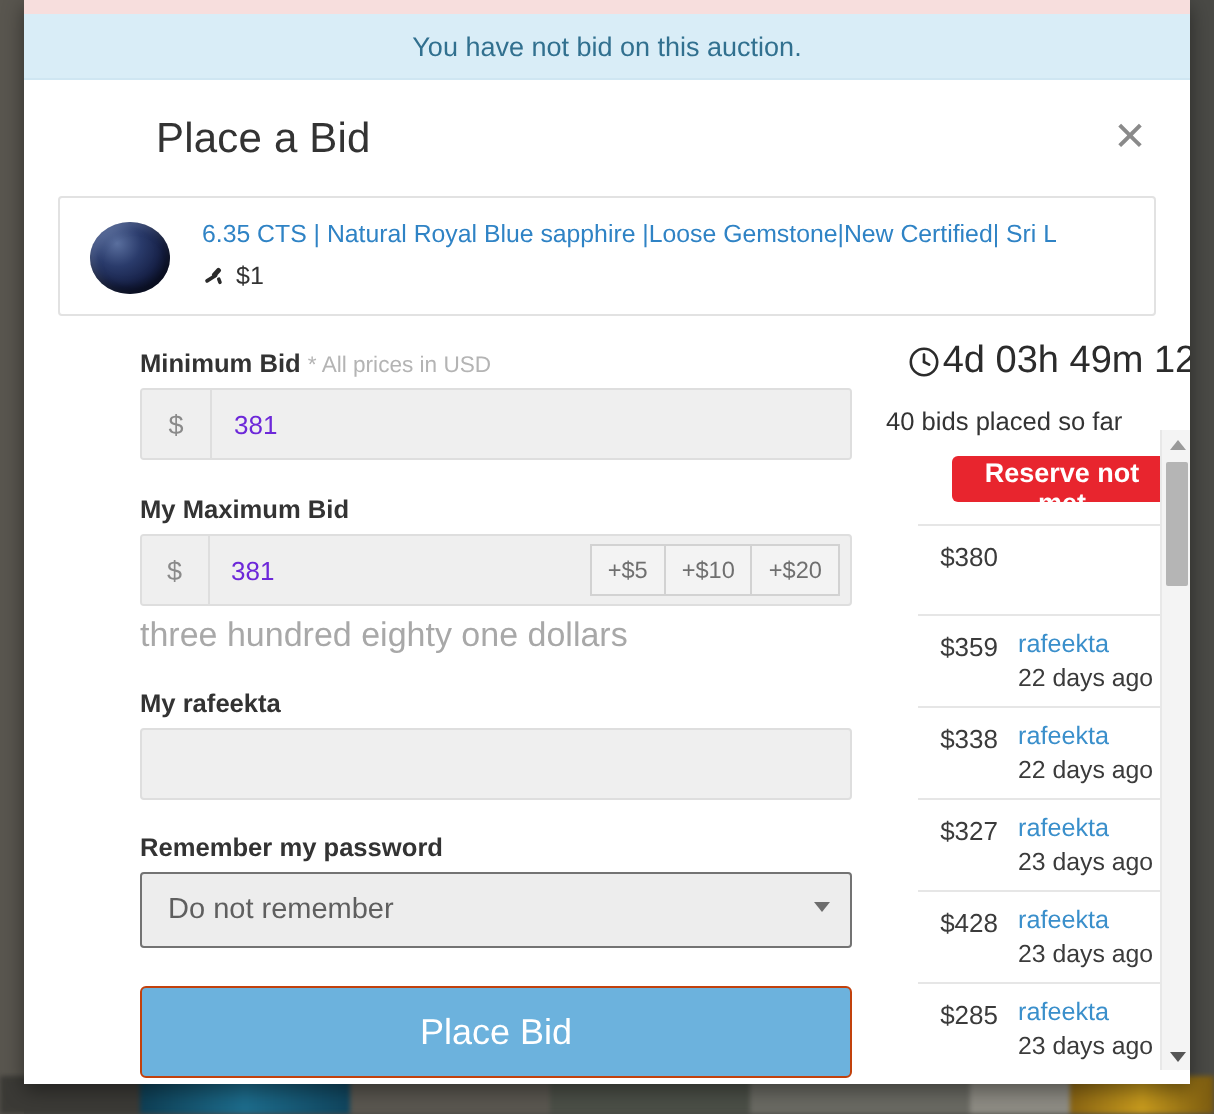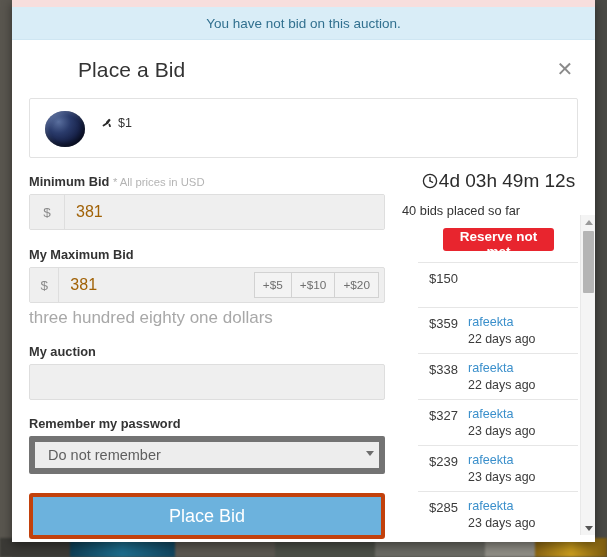--- a/index.html
+++ b/index.html
@@ -123,20 +123,21 @@
     margin-top: 6px;
     font-size: 12.5px;
     color: #333;
   }
   .gavel-icon { width: 13px; height: 13px; display:block; }
 
   
   .modal-body {
     display: flex;
     padding: 0;
+    margin-left: 41px;
   }
   .col-left {
     width: 390px;
     padding: 16px 17px 0 17px;
   }
   .col-right {
     width: 193px;
     padding: 10px 0 0 0;
     position: relative;
   }
@@ -168,22 +169,22 @@
     background: #efefef;
     border-right: 1px solid #dedede;
     color: #8a8a8a;
     font-size: 13.5px;
   }
   .bid-input {
     flex: 1 1 auto;
     border: none;
     background: #efefef;
     padding: 0 11px;
-    font-size: 16px;
-    color: #a16207;
+    font-size: 13px;
+    color: #6d28d9;
     font-family: "Liberation Sans", sans-serif;
     min-width: 0;
     outline: none;
   }
   .quick-group {
     display: flex;
     align-items: center;
     padding-right: 5px;
   }
   .quick-btn {
@@ -220,21 +221,21 @@
   .select-wrap {
     position: relative;
     width: 100%;
     height: 38px;
   }
   .remember-select {
     width: 100%;
     height: 38px;
     -webkit-appearance: none;
     appearance: none;
-    border: 6px solid #737373;
+    border: 1px solid #737373;
     background: #ededed;
     border-radius: 2px;
     padding: 0 26px 0 13px;
     font-size: 14.5px;
     color: #5f5f5f;
     font-family: "Liberation Sans", sans-serif;
     outline: none;
     cursor: pointer;
   }
   .select-caret {
@@ -245,21 +246,21 @@
     border-right: 4.5px solid transparent;
     border-top: 5.5px solid #6d6d6d;
     pointer-events: none;
   }
 
   .place-bid-btn {
     width: 100%;
     height: 46px;
     margin-top: 19px;
     background: #6cb2dd;
-    border: 4px solid #c2410c;
+    border: 1px solid #c2410c;
     border-radius: 3px;
     color: #ffffff;
     font-size: 18px;
     cursor: pointer;
     font-family: "Liberation Sans", sans-serif;
   }
 
   
   .timer-row {
     display: flex; align-items: center; justify-content: center;
@@ -391,20 +392,21 @@
   <div class="modal-header">
     <h2 class="modal-title">Place a Bid</h2>
     <button class="close-btn">✕</button>
   </div>
 
   <div class="product-card">
     <div class="gem-thumb">
       <div class="gem-oval"></div>
     </div>
     <div class="product-info">
+      <a class="product-title" href="#">6.35 CTS | Natural Royal Blue sapphire |Loose Gemstone|New Certified| Sri L</a>
       <div class="product-price-row">
         <svg class="gavel-icon" viewBox="0 0 16 16">
           <g fill="#2b2b2b">
             <rect x="1.5" y="7.6" width="8.4" height="2.3" rx="1.1" transform="rotate(-32 5.7 8.7)"></rect>
             <rect x="7.4" y="2.0" width="3.0" height="6.6" rx="1.2" transform="rotate(42 8.9 5.3)"></rect>
             <rect x="9.6" y="8.2" width="2.2" height="4.2" rx="1.0" transform="rotate(-20 10.7 10.3)"></rect>
           </g>
         </svg>
         <span>$1</span>
       </div>
@@ -429,21 +431,21 @@
         <div class="addon-dollar">$</div>
         <input class="bid-input" type="text" value="381" style="">
         <div class="quick-group">
           <button class="quick-btn">+$5</button>
           <button class="quick-btn">+$10</button>
           <button class="quick-btn">+$20</button>
         </div>
       </div>
       <div class="spell-out">three hundred eighty one dollars</div>
 
-      <label class="field-label" style="margin-top:16px;">My auction</label>
+      <label class="field-label" style="margin-top:16px;">My rafeekta</label>
       <input class="pw-input" type="password" placeholder="" style="">
 
       <label class="field-label" style="margin-top:16px;">Remember my password</label>
       <div class="select-wrap">
         <select class="remember-select">
           <option>Do not remember</option>
         </select>
         <span class="select-caret"></span>
       </div>
 
@@ -460,21 +462,21 @@
         </svg>
         <span>4d 03h 49m 12s</span>
       </div>
 
       <div class="bids-count">40 bids placed so far</div>
 
       <button class="reserve-badge">Reserve not met</button>
 
       <div class="bid-list">
         <div class="bid-row">
-          <div class="bid-amount">$150</div>
+          <div class="bid-amount">$380</div>
         </div>
         <div class="bid-row">
           <div class="bid-amount">$359</div>
           <div class="bid-meta">
             <a class="bid-user" href="#">rafeekta</a>
             <span class="bid-time">22 days ago</span>
           </div>
         </div>
         <div class="bid-row">
           <div class="bid-amount">$338</div>
@@ -484,21 +486,21 @@
           </div>
         </div>
         <div class="bid-row">
           <div class="bid-amount">$327</div>
           <div class="bid-meta">
             <a class="bid-user" href="#">rafeekta</a>
             <span class="bid-time">23 days ago</span>
           </div>
         </div>
         <div class="bid-row">
-          <div class="bid-amount">$239</div>
+          <div class="bid-amount">$428</div>
           <div class="bid-meta">
             <a class="bid-user" href="#">rafeekta</a>
             <span class="bid-time">23 days ago</span>
           </div>
         </div>
         <div class="bid-row">
           <div class="bid-amount">$285</div>
           <div class="bid-meta">
             <a class="bid-user" href="#">rafeekta</a>
             <span class="bid-time">23 days ago</span>

